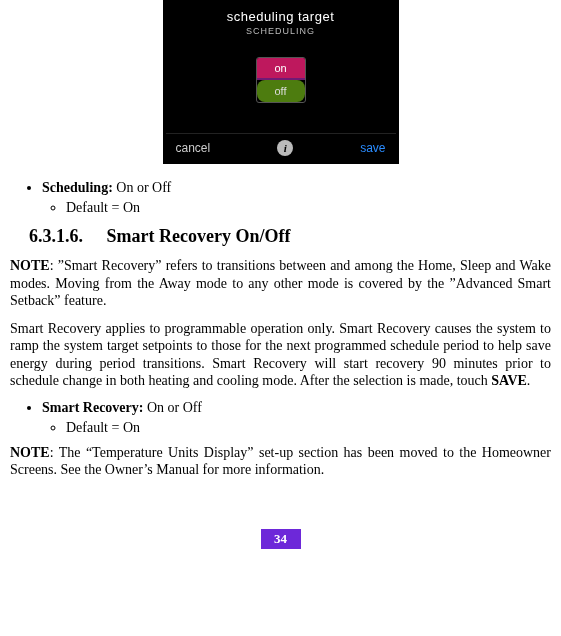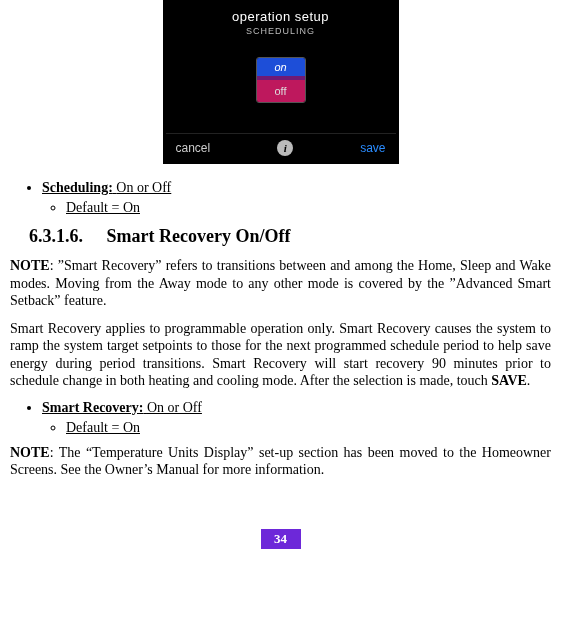--- a/index.html
+++ b/index.html
@@ -58,28 +58,28 @@
   }
   .toggle-opt {
     height: 22px;
     display: flex;
     align-items: center;
     justify-content: center;
     font-family: Arial, sans-serif;
     font-size: 11px;
   }
   .opt-on {
-    background: #1d4ed8;
+    background: #be185d;
     color: #fff;
-    border-bottom: 4px solid #701a75;
-    font-style: italic;
+    border-bottom: 2px solid #701a75;
   }
   .opt-off {
-    background: #be185d;
+    background: #4d7c0f;
     color: #ddd;
+    border-radius: 8px;
   }
   .device-footer {
     height: 28px;
     display: flex;
     align-items: center;
     justify-content: space-between;
     padding: 0 10px;
     border-top: 1px solid #222;
     margin-top: 11px;
   }
@@ -101,21 +101,21 @@
     font-family: Georgia, serif;
     font-size: 11px;
     font-style: italic;
     font-weight: bold;
   }
   
   ul.bullets {
     margin: 2px 0 6px 0;
     padding-left: 32px;
   }
-  ul.bullets > li { margin: 2px 0; text-decoration: underline; }
+  ul.bullets > li { margin: 2px 0; }
   ul.sub {
     list-style-type: circle;
     margin: 4px 0 8px 0;
     padding-left: 24px;
   }
   h2.section {
     font-size: 18px;
     font-weight: bold;
     margin: 10px 0 10px 0;
   }
@@ -139,21 +139,21 @@
     font-size: 13px;
   }
 </style>
 </head>
 <body>
 
 <div class="page">
 
   <div class="device">
     <div class="device-header">
-      <div class="device-title">operation setup</div>
+      <div class="device-title">scheduling target</div>
       <div class="device-sub">SCHEDULING</div>
     </div>
     <div class="device-body">
       <div class="toggle">
         <div class="toggle-opt opt-on">on</div>
         <div class="toggle-opt opt-off">off</div>
       </div>
     </div>
     <div class="device-footer">
       <span class="footer-btn btn-cancel">cancel</span>

